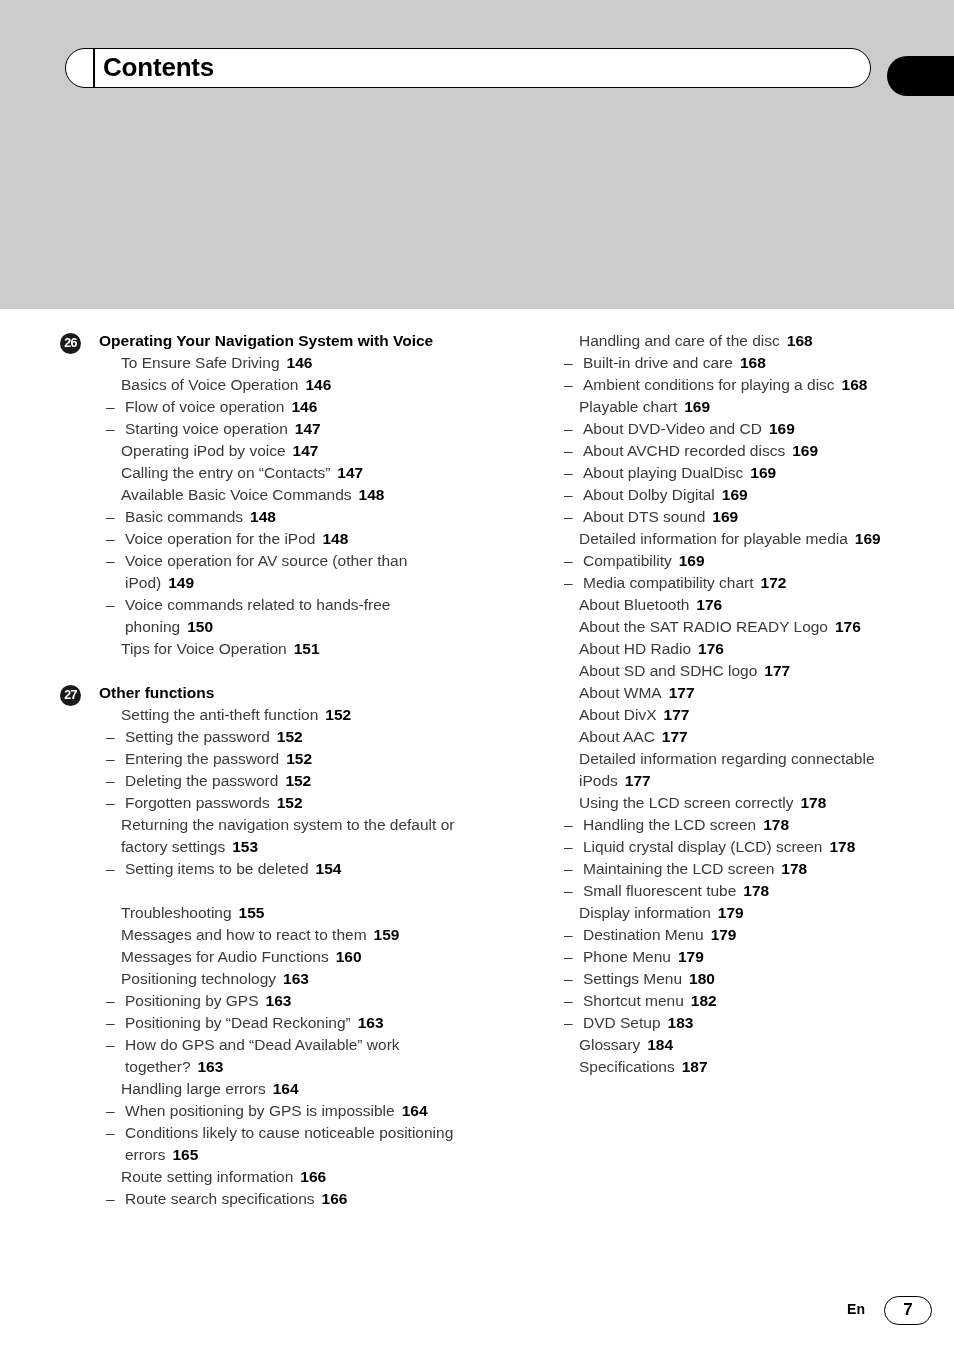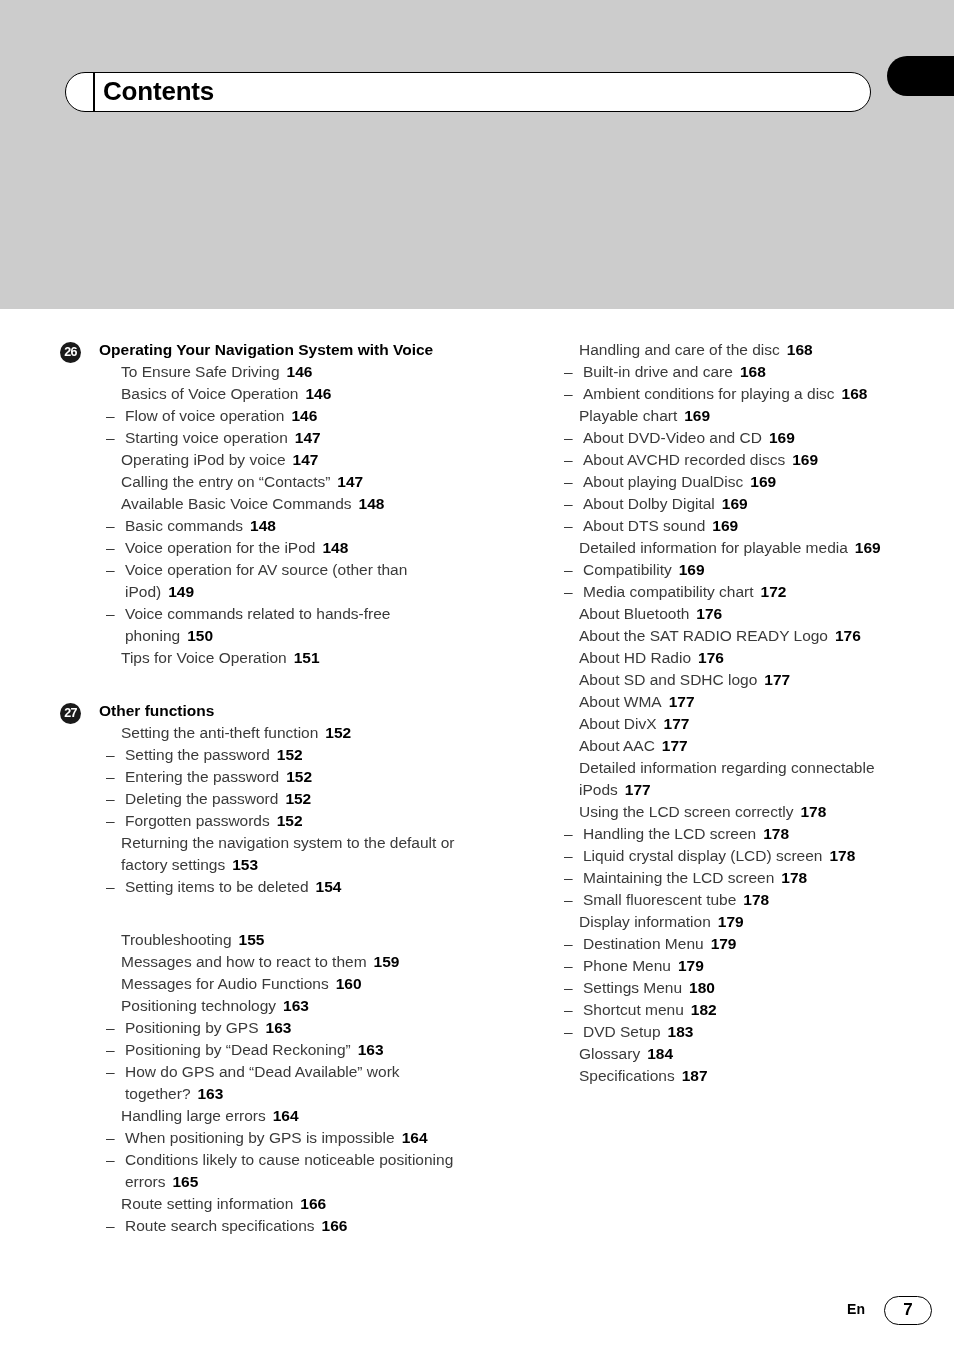--- a/index.html
+++ b/index.html
@@ -23,21 +23,21 @@
     top: 0;
     width: 954px;
     height: 309px;
     background: #cccccc;
   }
 
   
   .title-bar {
     position: absolute;
     left: 65px;
-    top: 72px;
+    top: 48px;
     width: 806px;
     height: 40px;
     background: #ffffff;
     border: 1.5px solid #000000;
     border-radius: 20px;
     box-sizing: border-box;
   }
   .title-bar-divider {
     position: absolute;
     left: 27px;
@@ -79,21 +79,20 @@
   .col {
     position: absolute;
     top: 0;
   }
   .col-left  { left: 60px;  width: 400px; }
   .col-right { left: 518px; width: 400px; }
 
   
   .group {
     margin-bottom: 0;
-    margin-top: 9px;
   }
   .group-head {
     position: relative;
     padding-left: 39px;
     font-size: 15.5px;
     font-weight: bold;
     color: #000000;
     line-height: 22px;
     margin-bottom: 0px;
   }

